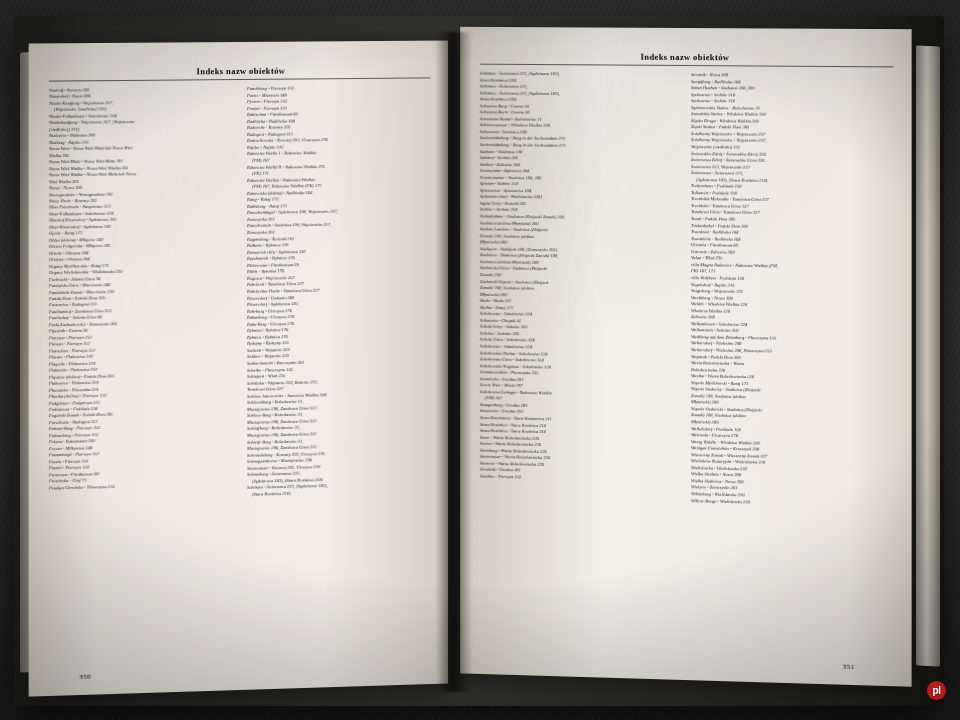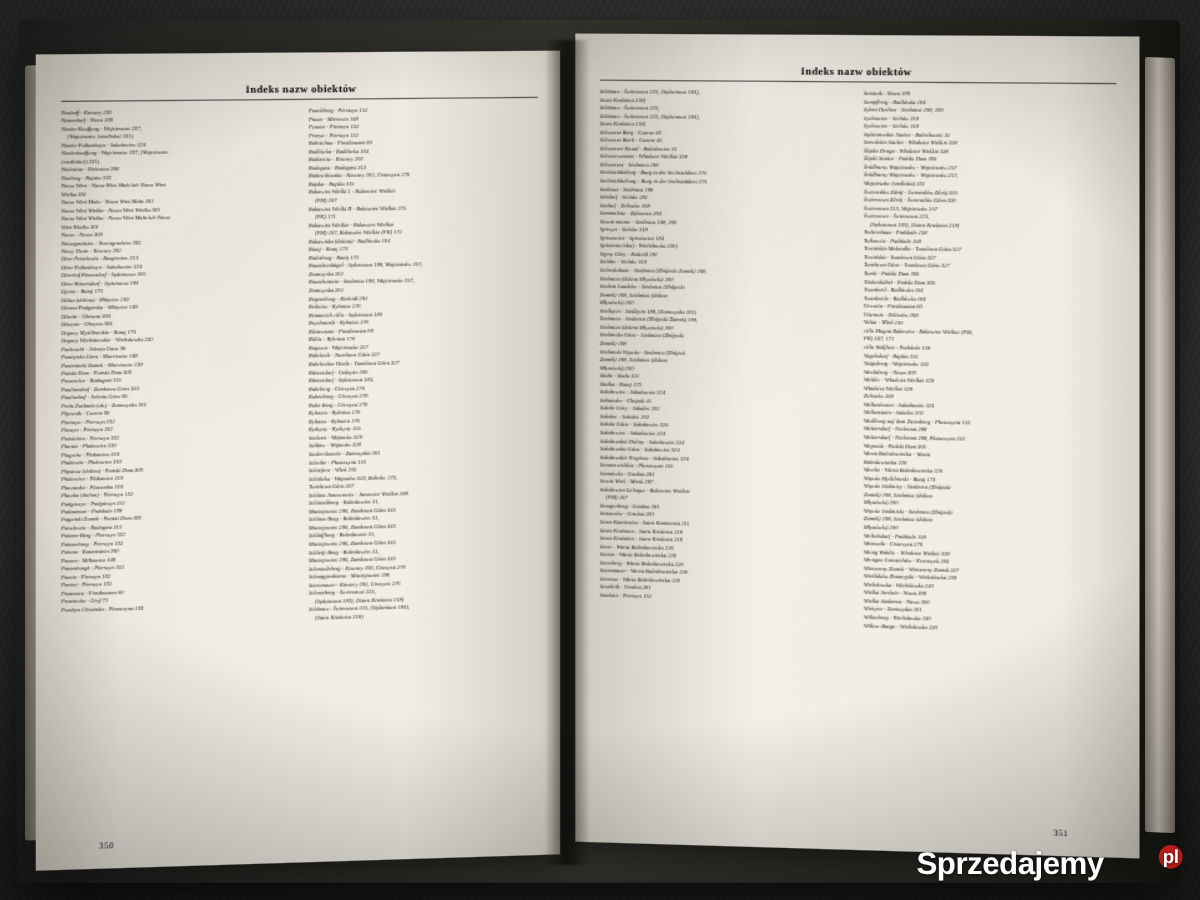--- a/index.html
+++ b/index.html
@@ -125,21 +125,21 @@
     position:absolute;right:14px;bottom:14px;
     color:#ffffff;
     font-family:"Liberation Sans", sans-serif;
     font-size:25px;font-weight:bold;letter-spacing:-.4px;
     text-shadow:0 1px 3px rgba(0,0,0,.6);
     display:flex;align-items:center;gap:2px;
   }
   .wm-badge{
     display:inline-block;
     background:#b91c1c;color:#fff;
-    font-size:15px;font-weight:bold;
+    font-size:10px;font-weight:bold;
     border-radius:50%;
     width:19px;height:19px;
     line-height:19px;text-align:center;
     transform:translateY(-6px);
     margin-left:42px;
   }
 </style>
 </head>
 <body>
 
@@ -434,16 +434,15 @@
       </div>
       <div class="sheen"></div>
     </div>
 
     <div class="gutter"></div>
   </div>
 
   <div class="vignette"></div>
 
   <div class="watermark">
-    <span>Sprzedajemy</span>
     <span class="wm-badge">pl</span>
   </div>
 </div>
 
 </body></html>

